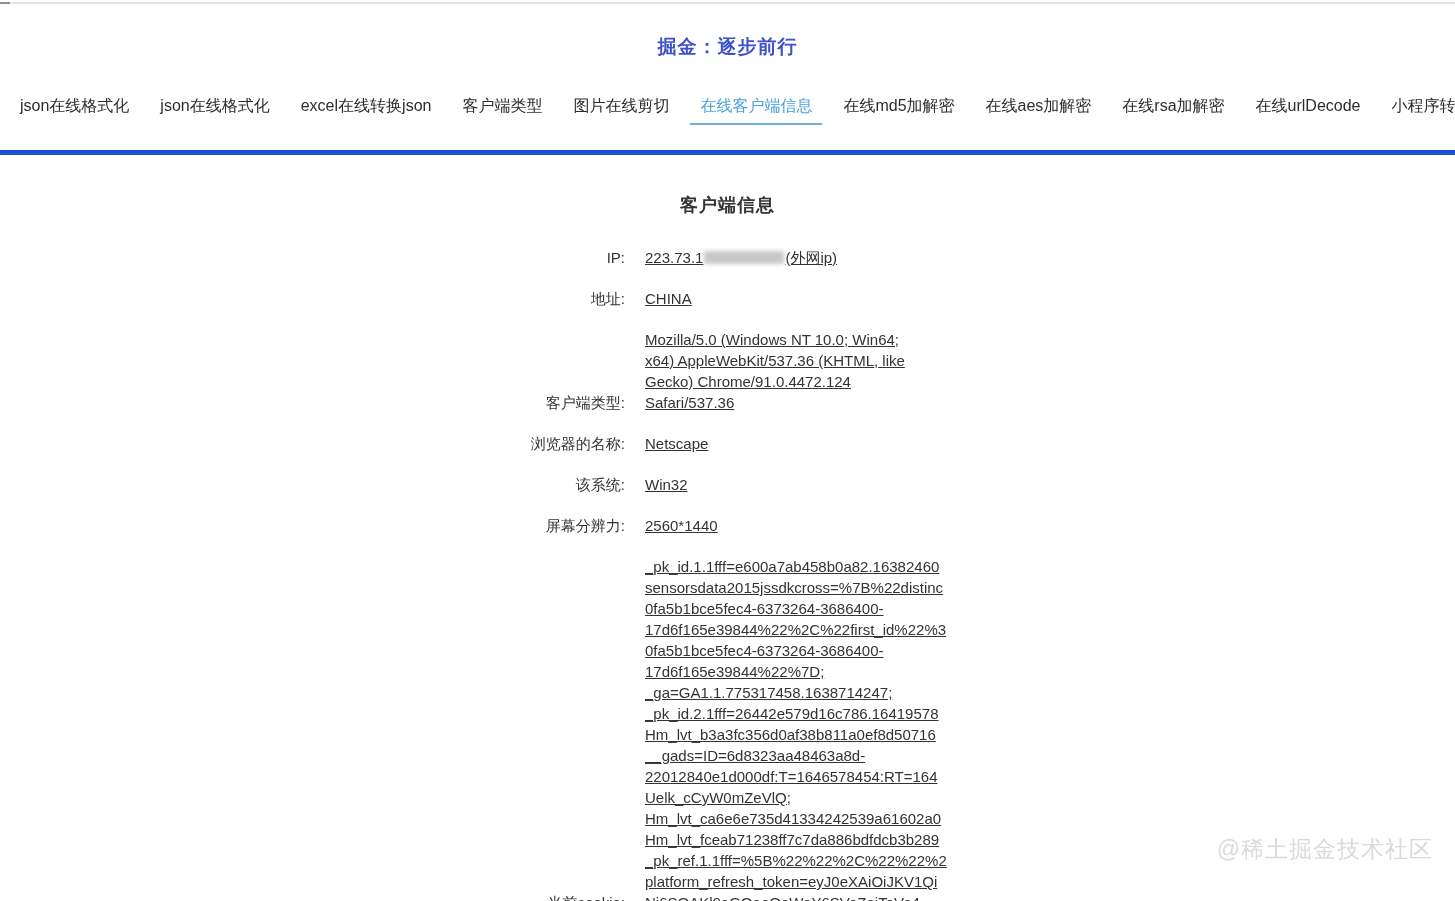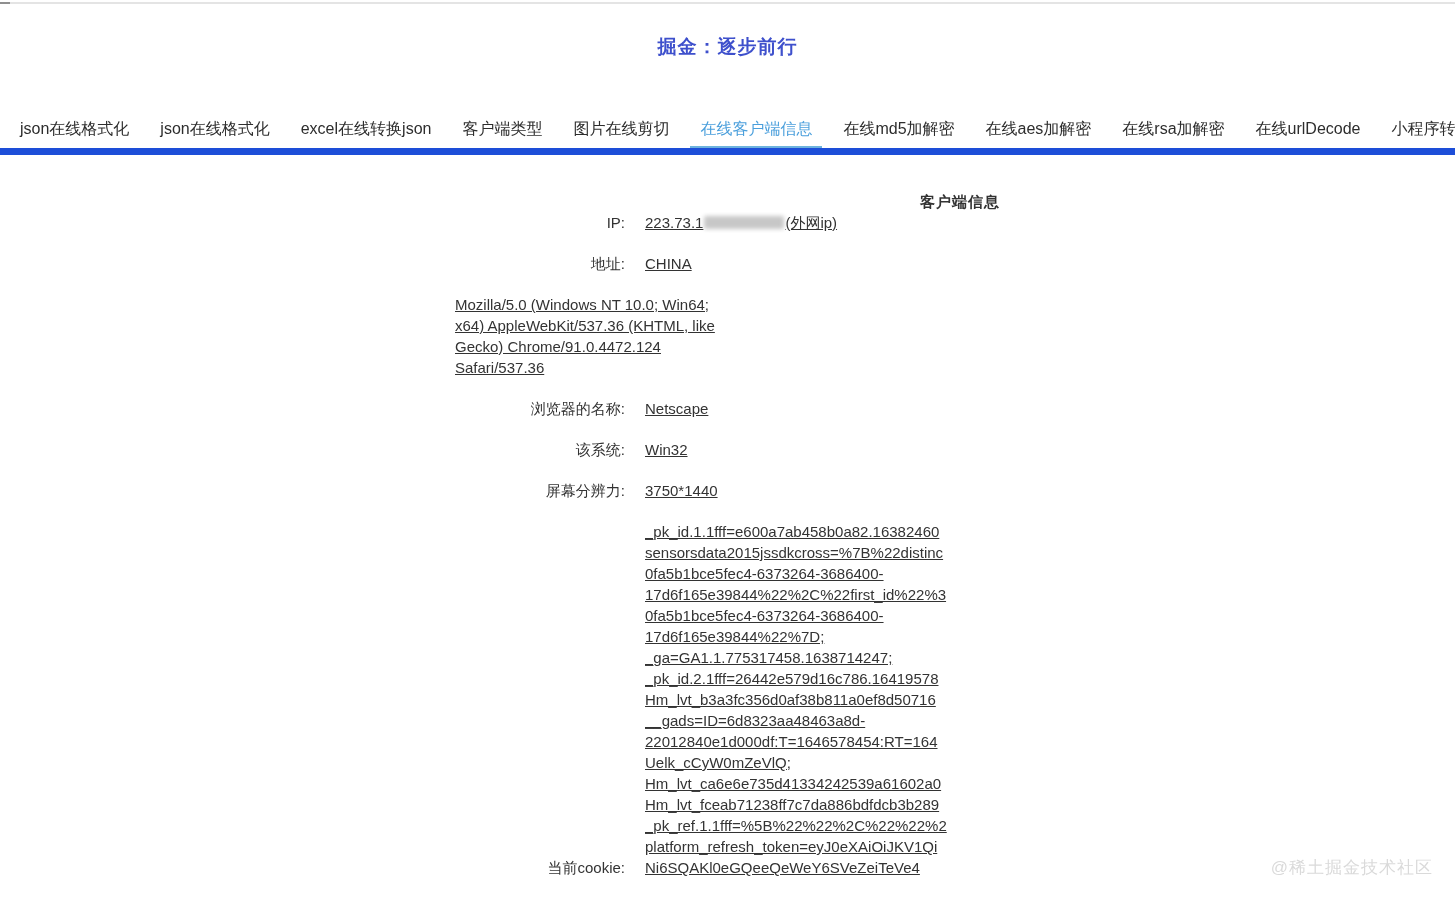--- a/index.html
+++ b/index.html
@@ -25,23 +25,23 @@
     text-align: center;
     font-size: 19px;
     letter-spacing: 1px;
     color: #3e50cc;
   }
   
   .tabs-nav {
     margin-top: 28px;
     display: flex;
     justify-content: space-between;
-    align-items: flex-end;
+    align-items: flex-start;
     padding: 0 10px;
-    border-bottom: 7px solid #1d4ed8;
+    border-bottom: 5px solid #1d4ed8;
     height: 67px;
     gap: 11px;
   }
   .tab {
     font-size: 16px;
     color: #2d2d2d;
     padding: 8px 10px 6px 10px;
     cursor: pointer;
     white-space: nowrap;
     border-bottom: 2px solid transparent;
@@ -50,22 +50,23 @@
     color: #4a9fdc;
     border-bottom-color: #6db3de;
   }
   
   .content {
     width: 545px;
     margin: 0 auto;
   }
   .content-heading {
     margin-top: 38px;
-    text-align: right;
-    font-size: 15px;
+    margin-bottom: 30px;
+    text-align: center;
+    font-size: 18px;
     color: #333333;
     letter-spacing: 1px;
   }
   .info-row {
     display: flex;
     margin-bottom: 20px;
     font-size: 15px;
     line-height: 21px;
     align-items: flex-end;
   }
@@ -89,22 +90,22 @@
     width: 80px; height: 13px;
     background: #c7c7c7;
     border-radius: 2px;
     filter: blur(2px);
     vertical-align: -1px;
     margin: 0 1px;
   }
   .watermark {
     position: absolute;
     right: 22px;
-    bottom: 22px;
-    font-size: 17px;
+    bottom: 36px;
+    font-size: 23px;
     color: #dadada;
     letter-spacing: 1px;
   }
 </style>
 </head>
 <body>
 
 <div class="top-strip"></div>
 <div class="top-strip-thumb"></div>
 
@@ -131,39 +132,40 @@
     <div class="info-label">IP:</div>
     <div class="info-value"><span>223.73.1</span><span class="redacted-blur"></span><span>(外网ip)</span></div>
   </div>
 
   <div class="info-row">
     <div class="info-label">地址:</div>
     <div class="info-value">CHINA</div>
   </div>
 
   <div class="info-row">
+    <div class="info-label">客户端类型:</div>
     <div class="info-value">Mozilla/5.0 (Windows NT 10.0; Win64;
 x64) AppleWebKit/537.36 (KHTML, like
 Gecko) Chrome/91.0.4472.124
 Safari/537.36</div>
   </div>
 
   <div class="info-row">
     <div class="info-label">浏览器的名称:</div>
     <div class="info-value">Netscape</div>
   </div>
 
   <div class="info-row">
     <div class="info-label">该系统:</div>
     <div class="info-value">Win32</div>
   </div>
 
   <div class="info-row">
     <div class="info-label">屏幕分辨力:</div>
-    <div class="info-value">3750*1440</div>
+    <div class="info-value">2560*1440</div>
   </div>
 
   <div class="info-row">
     <div class="info-label">当前cookie:</div>
     <div class="info-value">_pk_id.1.1fff=e600a7ab458b0a82.16382460
 sensorsdata2015jssdkcross=%7B%22distinc
 0fa5b1bce5fec4-6373264-3686400-
 17d6f165e39844%22%2C%22first_id%22%3
 0fa5b1bce5fec4-6373264-3686400-
 17d6f165e39844%22%7D;

